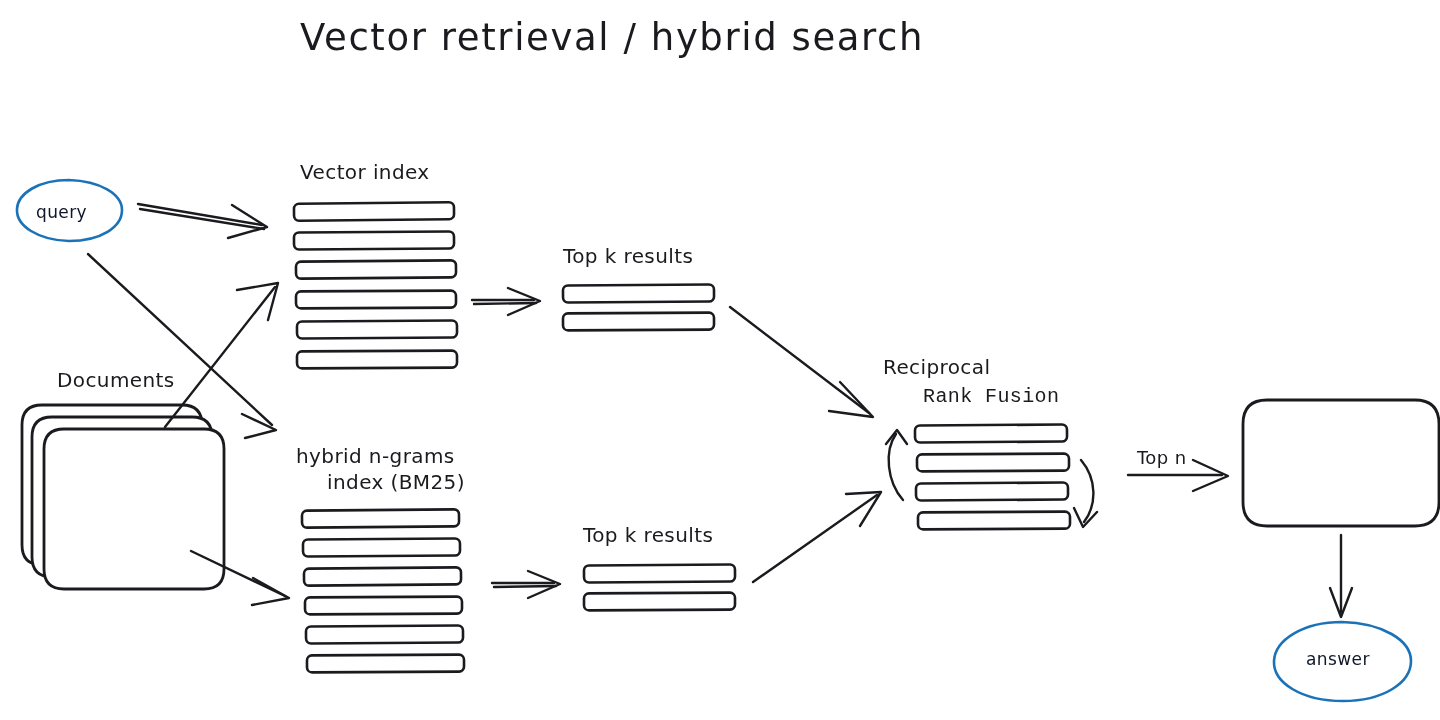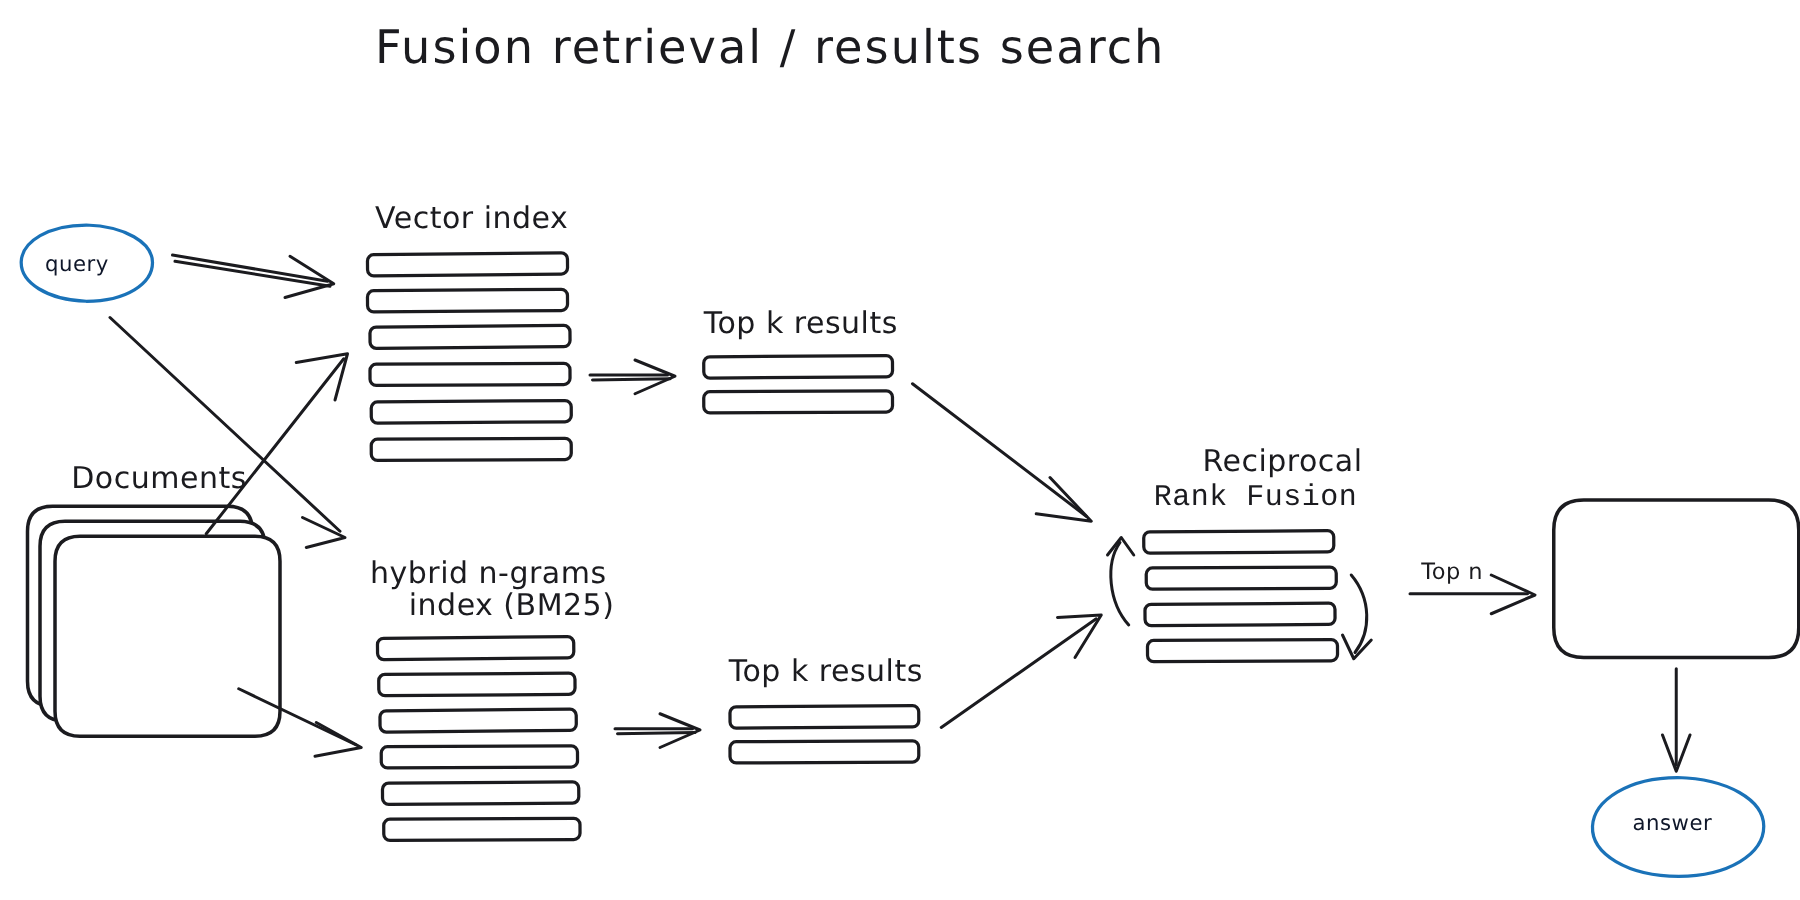--- a/index.html
+++ b/index.html
@@ -61,41 +61,41 @@
     white-space: pre;
     letter-spacing: 0.4px;
     transform-origin: left top;
   }
   .label.blue { color: #0f172a; }
   .t-title {
     font-size: 37px;
     letter-spacing: 1.6px;
     font-weight: 400;
   }
-  .t-section { font-size: 24px; }
+  .t-section { font-size: 20px; }
   .t-small { font-size: 18px; margin-top: 20px; }
   .t-llm { font-size: 26px; letter-spacing: 2px; }
   .t-pill { font-size: 17px; }
 </style>
 </head>
 <body>
 
 <div id="canvas">
 
-  <div class="label t-title" style="left:300px; top:16px;">Fusion retrieval / results search</div>
+  <div class="label t-title" style="left:300px; top:16px;">Vector retrieval / hybrid search</div>
 
   <div class="label t-section" style="left:300px; top:160px;">Vector index</div>
 
   <div class="label t-section" style="left:296px; top:444px;">hybrid n-grams</div>
   <div class="label t-section" style="left:310px; top:470px;margin-left:17px;">index (BM25)</div>
 
   <div class="label t-section" style="left:563px; top:244px;">Top k results</div>
   <div class="label t-section" style="left:583px; top:523px;">Top k results</div>
 
-  <div class="label t-section" style="left:962px; top:355px;">Reciprocal</div>
+  <div class="label t-section" style="left:883px; top:355px;">Reciprocal</div>
   <div class="label t-section" style="left:923px; top:385px;font-family:Liberation Mono, monospace;">Rank Fusion</div>
 
   <div class="label t-small" style="left:1137px; top:427px;">Top n</div>
 
   <div class="label t-section" style="left:21px; top:368px;margin-left:36px;">Documents</div>
 
   <div class="label t-llm" style="left:1310px; top:462px;">LLM</div>
 
   <div class="label t-pill blue" style="left:36px; top:202px;">query</div>
   <div class="label t-pill blue" style="left:1306px; top:649px;">answer</div>

